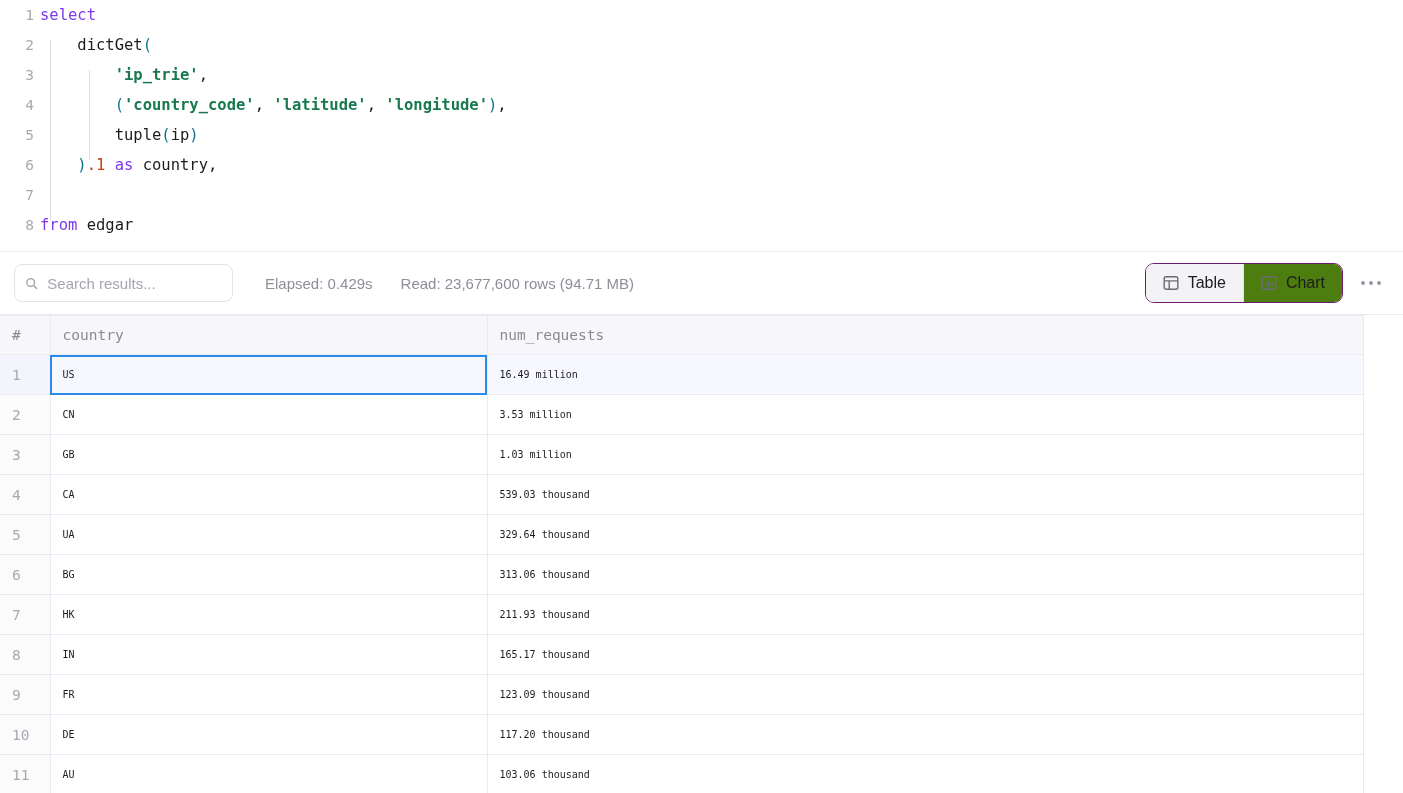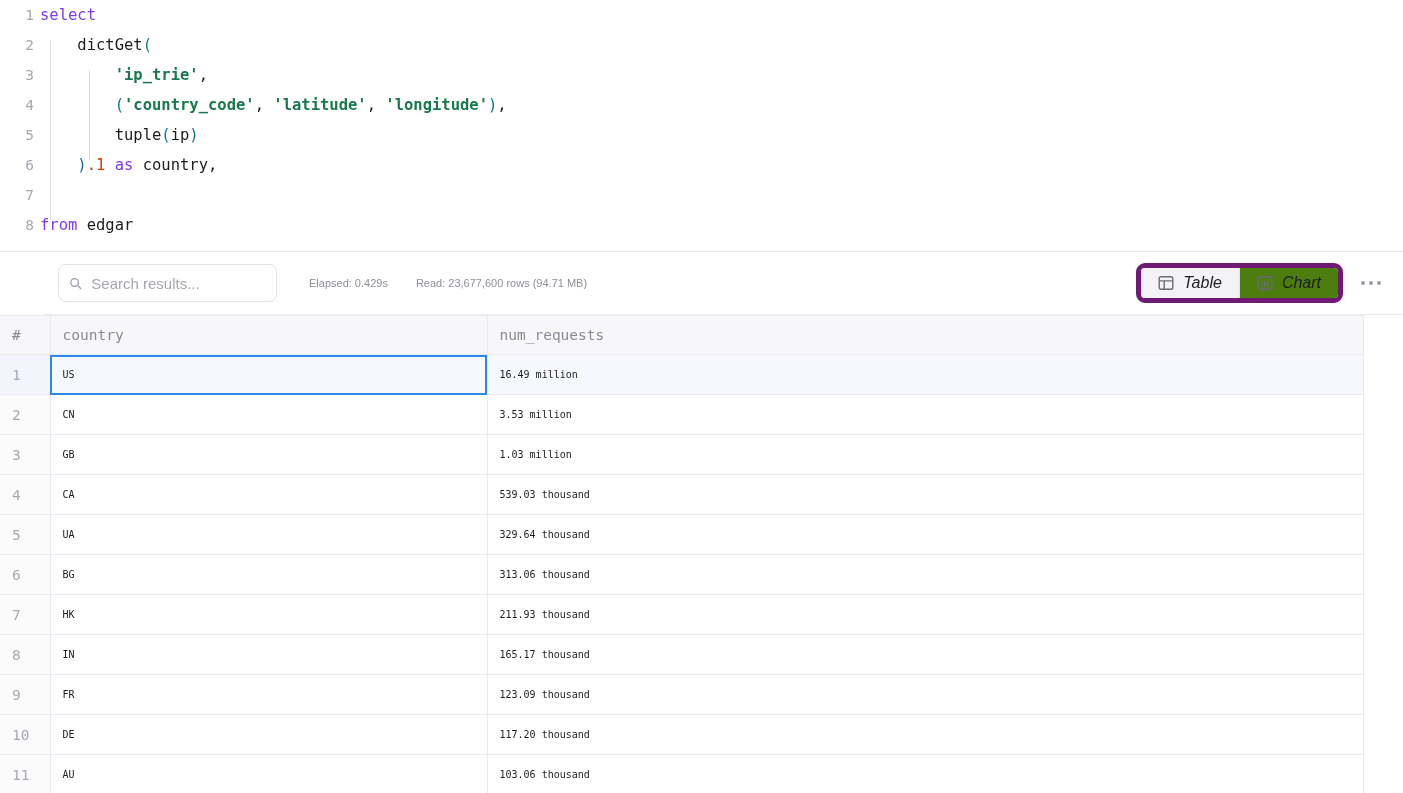--- a/index.html
+++ b/index.html
@@ -63,21 +63,20 @@
 
   
   #toolbar {
     position: relative;
     height: 63px;
     display: flex;
     align-items: center;
     padding: 0 14px;
     background: #ffffff;
     border-bottom: 1px solid #e9e9ef;
-    margin-left: 44px;
   }
   .search-box {
     width: 219px;
     height: 38px;
     border: 1px solid #e3e3ea;
     border-radius: 8px;
     display: flex;
     align-items: center;
     padding: 0 10px;
     gap: 9px;
@@ -87,36 +86,35 @@
     border: none;
     outline: none;
     font-family: "Liberation Sans", sans-serif;
     font-size: 15px;
     color: #3a3a42;
     background: transparent;
     width: 100%;
   }
   .search-box input::placeholder { color: #a5a5ae; }
   .stat {
-    font-size: 11px;
+    font-size: 15px;
     color: #8e8e98;
     white-space: nowrap;
   }
   #elapsed { margin-left: 32px; }
   #read    { margin-left: 28px; }
 
   .seg-group {
     margin-left: auto;
     display: flex;
-    border: 5px solid #701a75;
+    border: 1px solid #701a75;
     border-radius: 9px;
     overflow: hidden;
     height: 40px;
     background: #fff;
-    font-style: italic;
   }
   .seg {
     display: flex;
     align-items: center;
     gap: 9px;
     padding: 0 17px;
     font-size: 16px;
     color: #1c1c20;
     cursor: pointer;
     background: #4d7c0f;

